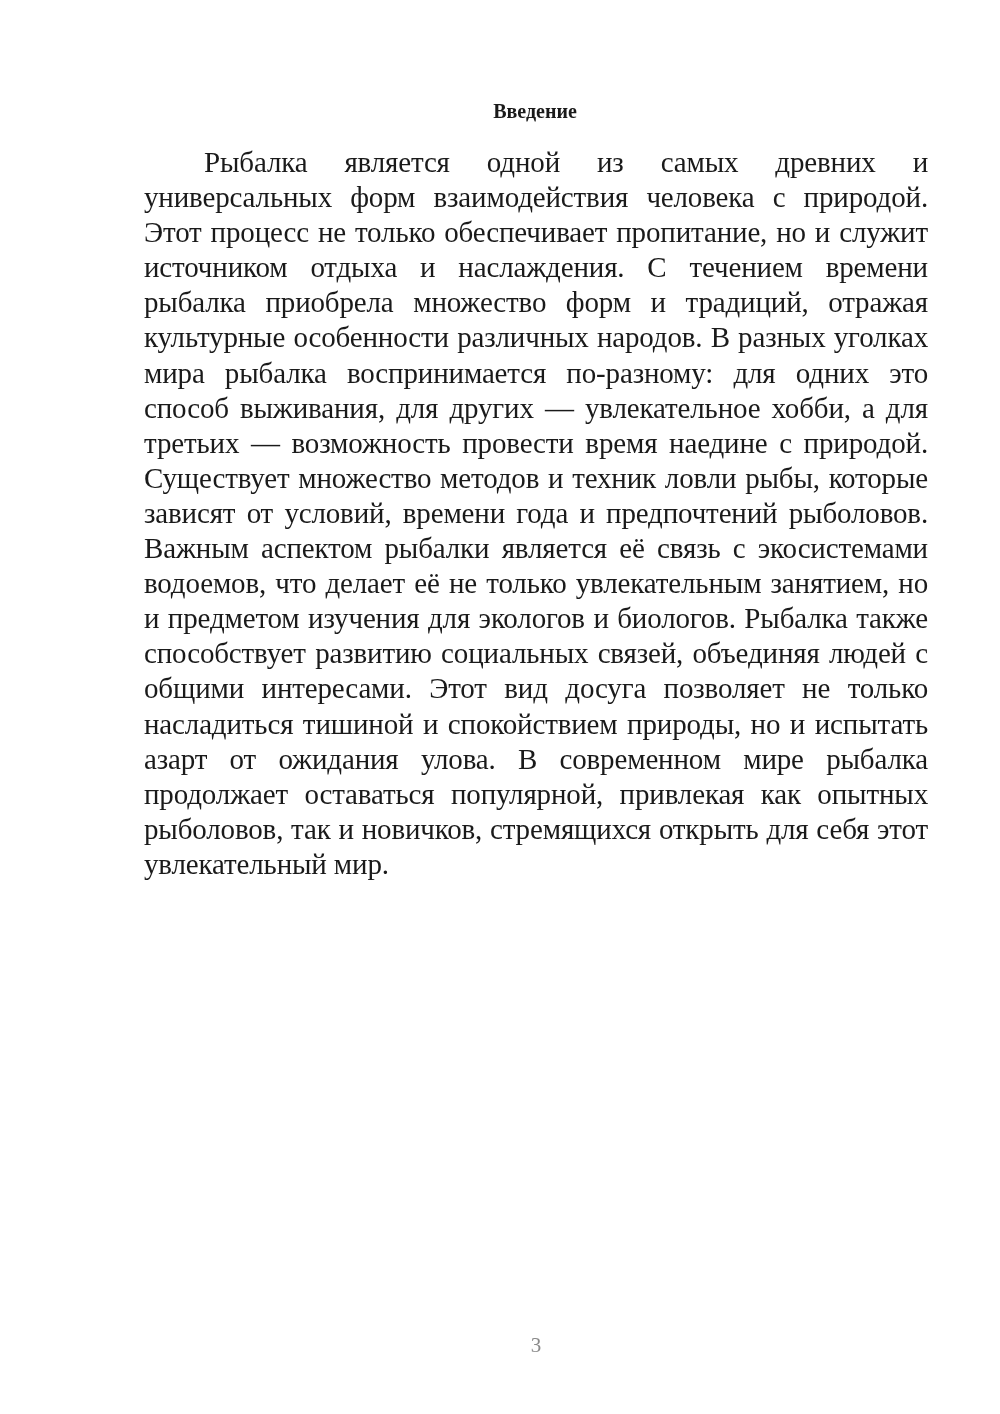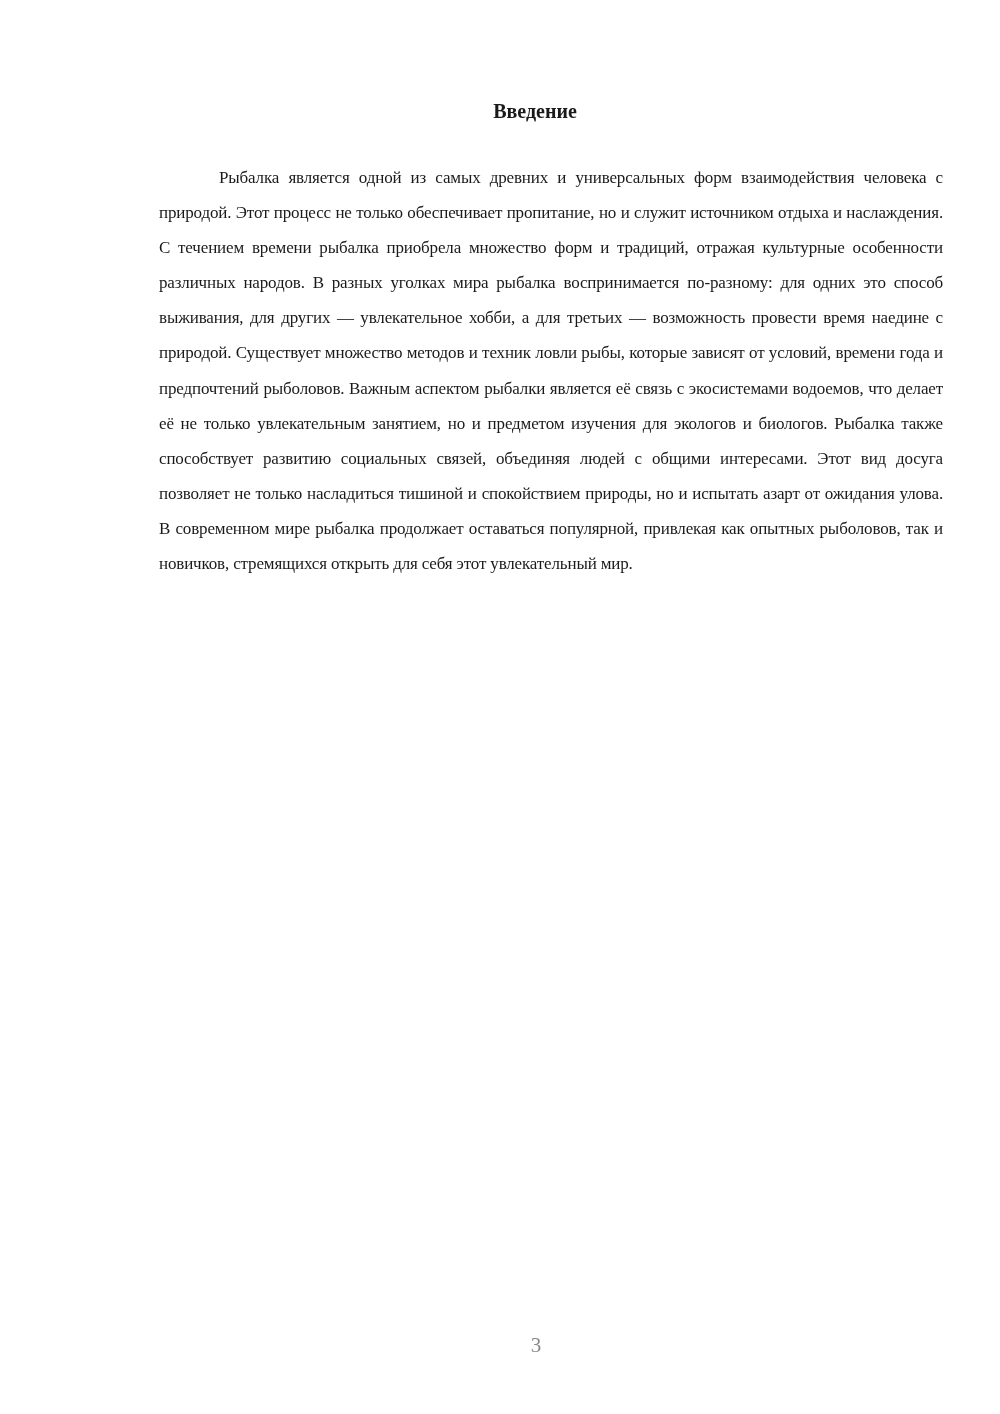--- a/index.html
+++ b/index.html
@@ -33,22 +33,22 @@
       font-size: 20px;
       line-height: 26px;
       margin: 0;
       color: #1a1a1a;
     }
     .body-text {
       position: absolute;
       left: 143px;
       width: 784px;
       top: 144px;
-      margin: 16px;
-      font-size: 17px;
+      margin: 1px;
+      font-size: 29px;
       line-height: 35.1px;
       text-align: justify;
       text-indent: 60px;
       letter-spacing: -0.15px;
       color: #1a1a1a;
     }
     .page-number {
       position: absolute;
       left: 0;
       width: 1072px;

